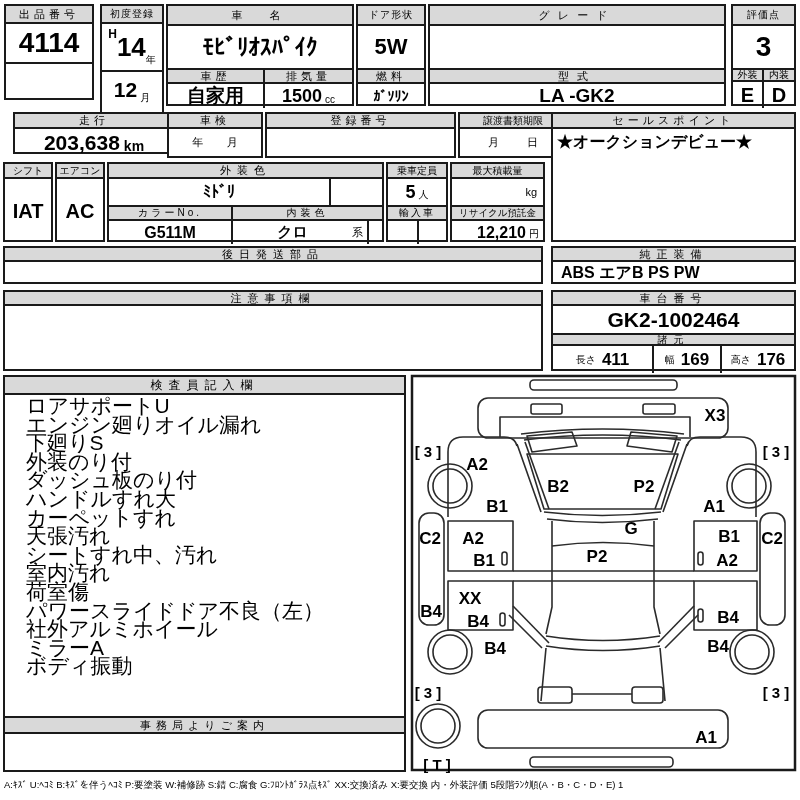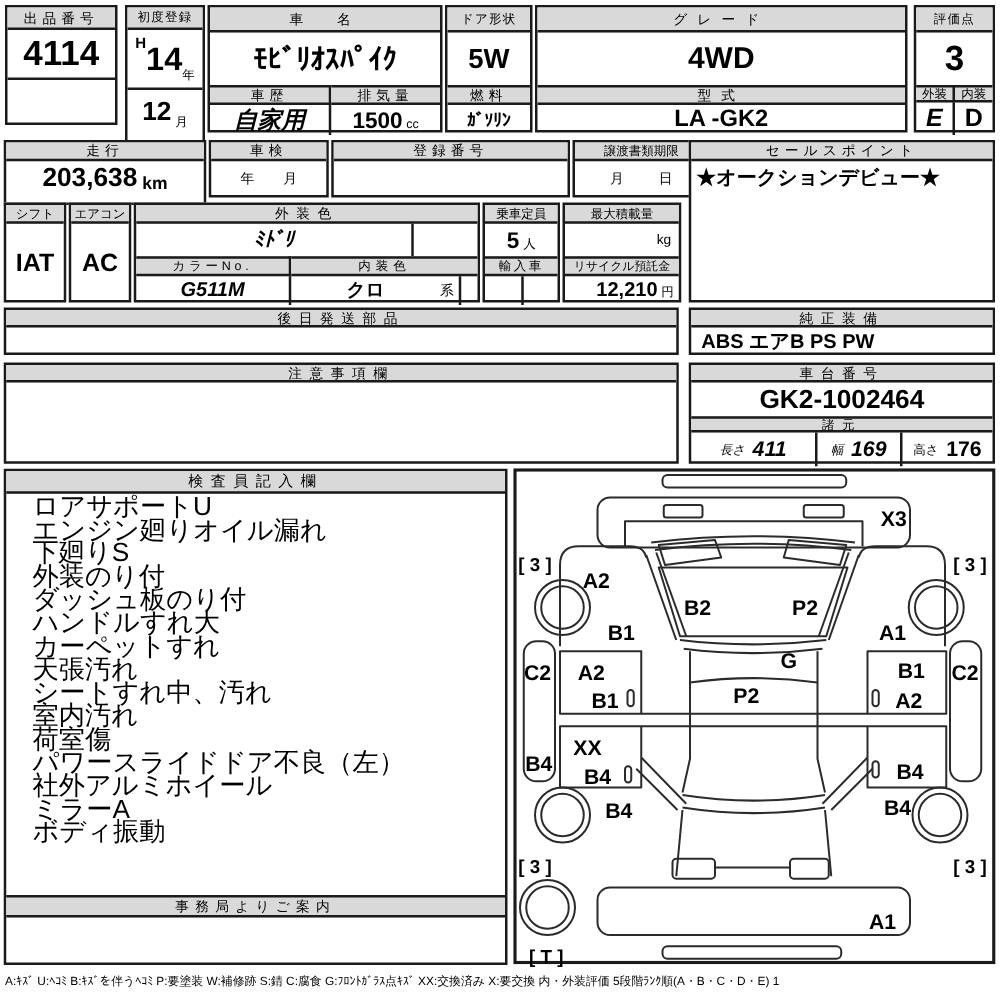--- a/index.html
+++ b/index.html
@@ -5,21 +5,21 @@
   :root{ --bd:#1a1a1a; --hb:#d9d9d9; }
   html,body{margin:0;padding:0;background:#fff;}
   #sheet{position:relative;width:800px;height:800px;background:#fff;
          font-family:"Liberation Sans",sans-serif;color:#000;}
   .box{position:absolute;box-sizing:border-box;border:2px solid var(--bd);background:#fff;}
   .c{position:absolute;box-sizing:border-box;left:0;right:0;display:flex;align-items:center;
      justify-content:center;white-space:nowrap;overflow:hidden;}
   .hdr{background:var(--hb);font-size:11px;letter-spacing:4px;border-bottom:2px solid var(--bd);}
   .bt{border-top:2px solid var(--bd);}
   .bb{border-bottom:2px solid var(--bd);}
-  .br{border-right:2px solid var(--bd);font-style:italic;}
+  .br{border-right:2px solid var(--bd);}
   .bl{border-left:2px solid var(--bd);}
   .b{font-weight:bold;text-align:center;}
   .ls0{letter-spacing:0;}
   .start{justify-content:flex-start;}
   .end{justify-content:flex-end;}
   .unit{font-size:10px;font-weight:normal;margin-left:3px;align-self:flex-end;margin-bottom:3px;}
   #insp-list{position:absolute;left:21px;right:4px;top:20px;font-size:21px;font-weight:normal;
              line-height:18.6px;}
   #legend{position:absolute;left:4px;top:779px;width:792px;font-size:9.5px;white-space:nowrap;}
   svg text{font-family:"Liberation Sans",sans-serif;font-weight:bold;}
@@ -61,35 +61,34 @@
 
   <div class="box" style="left:356px;top:4px;width:70px;height:102px">
     <div class="c hdr" style="top:0;height:20px;font-size:10px;letter-spacing:1px">ドア形状</div>
     <div class="c b" style="top:20px;height:42px;font-size:22px">5W</div>
     <div class="c hdr bt" style="top:62px;height:16px">燃料</div>
     <div class="c b" style="top:78px;height:24px;font-size:14px">ｶﾞｿﾘﾝ</div>
   </div>
 
   <div class="box" style="left:428px;top:4px;width:298px;height:102px">
     <div class="c hdr" style="top:0;height:20px;letter-spacing:8px">グレード</div>
-    <div class="c b" style="top:20px;height:42px;font-size:24px">4WD</div>
     <div class="c hdr bt" style="top:62px;height:16px;letter-spacing:8px">型式</div>
     <div class="c b" style="top:78px;height:24px;font-size:19px">LA -GK2</div>
   </div>
 
   <div class="box" style="left:731px;top:4px;width:65px;height:102px">
     <div class="c hdr" style="top:0;height:20px;font-size:10px;letter-spacing:1px">評価点</div>
     <div class="c b" style="top:20px;height:42px;font-size:28px">3</div>
     <div class="c hdr bt" style="top:62px;height:14px;width:31px;right:auto;font-size:10px;letter-spacing:0;border-right:2px solid var(--bd)">外装</div>
     <div class="c hdr bt" style="top:62px;height:14px;left:31px;font-size:10px;letter-spacing:0">内装</div>
     <div class="c b br" style="top:76px;height:26px;width:31px;right:auto;font-size:20px">E</div>
     <div class="c b" style="top:76px;height:26px;left:31px;font-size:20px">D</div>
   </div>
 
-  <div class="box" style="left:3px;top:112px;width:162px;height:52px">
+  <div class="box" style="left:13px;top:112px;width:162px;height:42px">
     <div class="c hdr" style="top:0;height:15px">走行</div>
     <div class="c" style="top:15px;height:27px">
       <span class="b" style="font-size:21px">203,638</span>
       <span class="b" style="font-size:14px;margin-left:4px;align-self:flex-end;margin-bottom:2px">km</span>
     </div>
   </div>
 
   <div class="box" style="left:167px;top:112px;width:96px;height:46px">
     <div class="c hdr" style="top:0;height:15px">車検</div>
     <div class="c" style="top:15px;height:27px;font-size:11px;justify-content:space-evenly">

